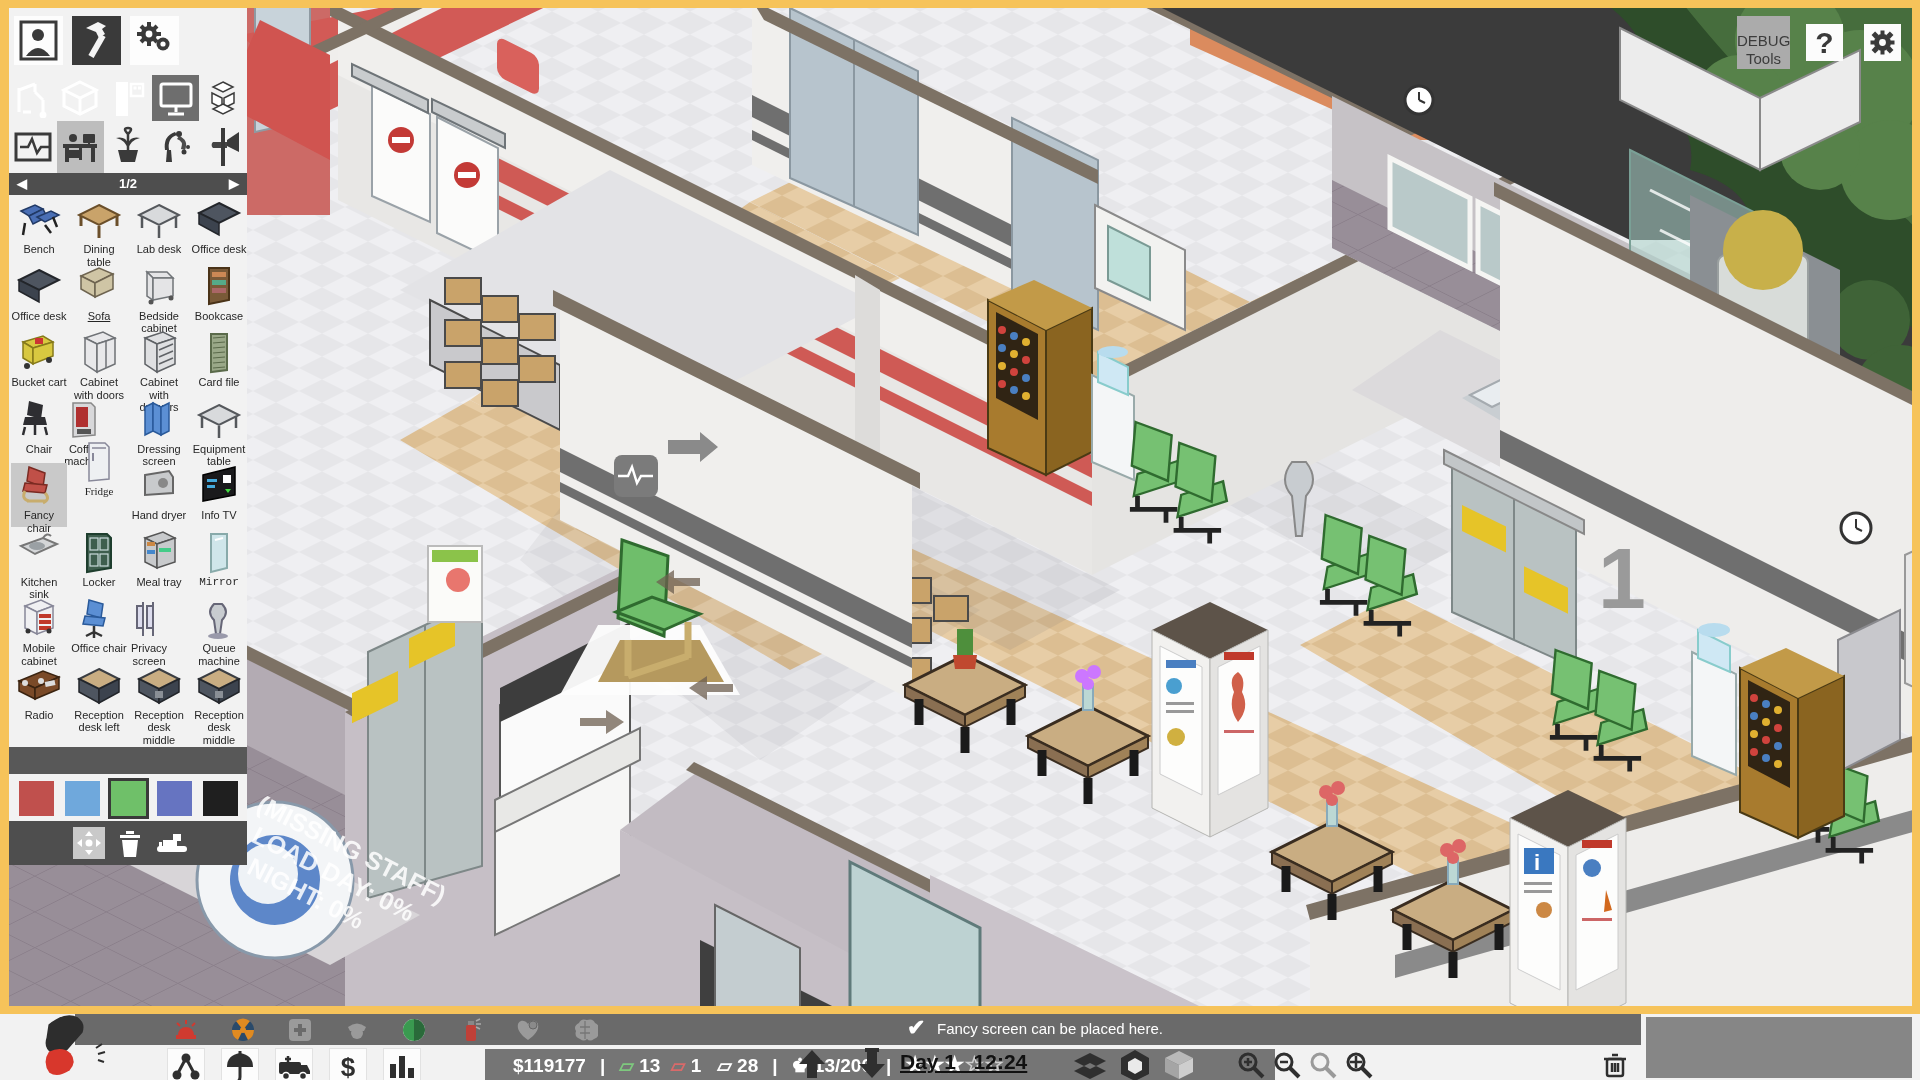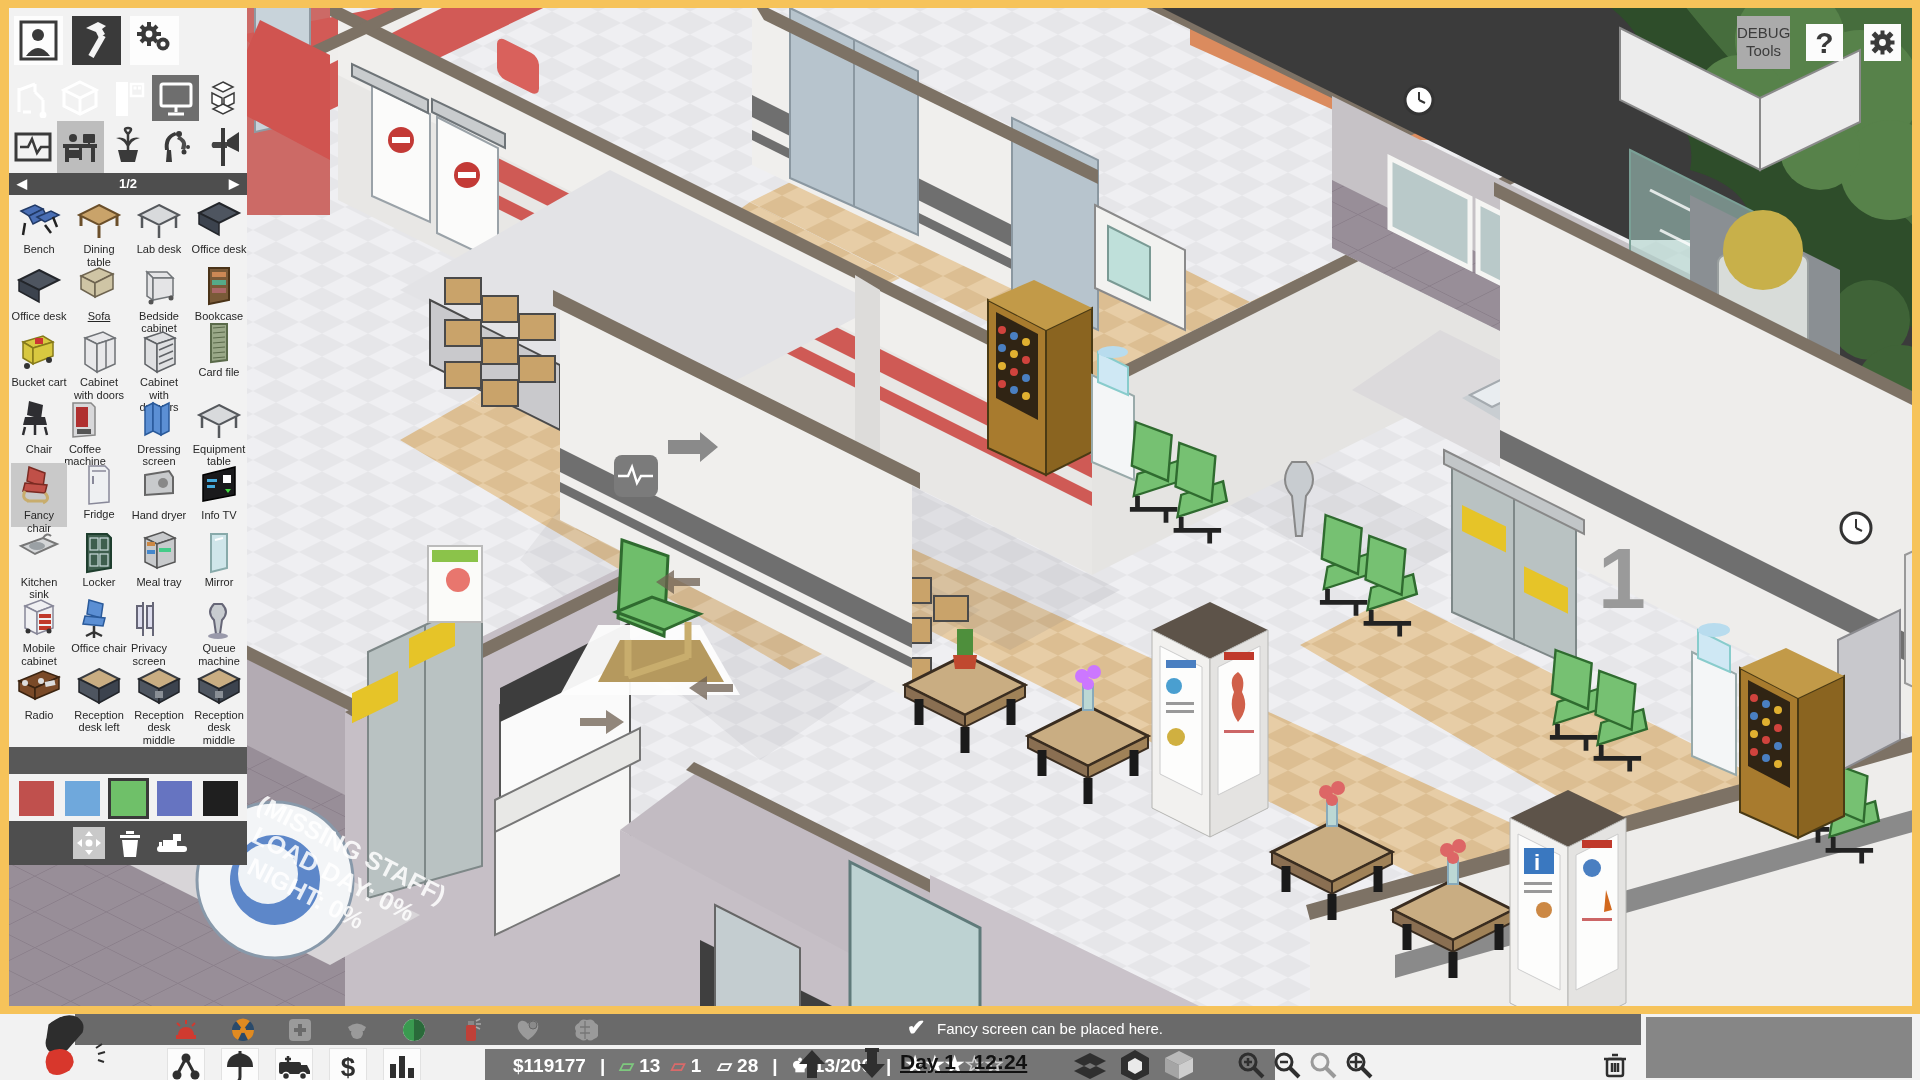--- a/index.html
+++ b/index.html
@@ -13,21 +13,21 @@
   #panel{position:absolute;left:9px;top:8px;width:238px;height:849px;z-index:30;background:#f2f2f2;}
   .tbtn{position:absolute;width:49px;height:49px;background:#fdfdfd;}
   .pag{position:absolute;left:0;top:165px;width:238px;height:22px;background:#4e4e4e;color:#fff;font-size:13px;font-weight:bold;text-align:center;line-height:22px;}
   #grid{position:absolute;left:0;top:187px;width:238px;height:552px;background:#f2f2f2;z-index:-1;}
   .cell{position:absolute;width:56px;text-align:center;color:#262626;font-size:11px;line-height:12.5px;}
   .cell .ic{height:46px;position:relative;}
   #darkband1{position:absolute;left:0;top:739px;width:238px;height:27px;background:#585858;}
   #swatches{position:absolute;left:0;top:766px;width:238px;height:47px;background:#f2f2f2;}
   .sw{position:absolute;top:7px;width:35px;height:35px;}
   #toolband{position:absolute;left:0;top:813px;width:238px;height:44px;background:#4e4e4e;}
-  #dbg{position:absolute;left:1737px;top:16px;width:53px;height:53px;background:#ababab;color:#3c3c3c;font-size:15px;text-align:center;z-index:30;line-height:18px;padding-top:8px;box-sizing:border-box;}
+  #dbg{position:absolute;left:1737px;top:16px;width:53px;height:53px;background:#ababab;color:#3c3c3c;font-size:15px;text-align:center;z-index:30;line-height:18px;padding-top:16px;box-sizing:border-box;}
   .trb{position:absolute;width:37px;height:37px;background:#fcfcfc;z-index:30;text-align:center;}
   #bbar{position:absolute;left:0;top:1014px;width:1920px;height:66px;z-index:30;background:#f2f2f2;}
   #brow1{position:absolute;left:75px;top:0;width:1566px;height:31px;background:rgba(96,96,96,0.93);}
   #bmsg{position:absolute;left:862px;top:6px;color:#fff;font-size:15px;}
   #bchk{position:absolute;left:832px;top:1px;color:#fff;font-size:22px;font-weight:bold;}
   #brow2{position:absolute;left:75px;top:31px;width:1566px;height:35px;background:#f2f2f2;}
   .bb{position:absolute;top:3px;width:38px;height:38px;background:#fcfcfc;box-shadow:0 0 0 1px #e2e2e2 inset;}
   #statbox{position:absolute;left:410px;top:4px;width:790px;height:31px;background:#757575;color:#fff;font-size:19px;font-weight:bold;line-height:31px;}
   #daytime{position:absolute;left:900px;top:36px;color:#111;font-size:21px;font-weight:bold;z-index:31;}
   #minimap{position:absolute;left:1646px;top:3px;width:266px;height:61px;background:#868686;}
@@ -614,21 +614,21 @@
               <polygon points="12,8 30,2 42,8 24,14"></polygon>
               <polygon points="12,8 24,14 24,42 12,34"></polygon>
               <polygon points="24,14 42,8 42,34 24,42"></polygon>
             </g>
             <g stroke="#5f6266" stroke-width="1.5">
               <line x1="26" y1="20" x2="40" y2="14"></line>
               <line x1="26" y1="27" x2="40" y2="21"></line>
               <line x1="26" y1="34" x2="40" y2="28"></line>
             </g>
           </svg></div>Cabinet with drawers</div>
-<div class="cell" style="left:182px;top:312px;height:64px;"><div class="ic"><svg width="52" height="46" viewBox="0 0 52 46">
+<div class="cell" style="left:182px;top:322.0px;height:64px;"><div class="ic"><svg width="52" height="46" viewBox="0 0 52 46">
             <polygon points="18,4 34,4 34,40 18,42" fill="#9aa888" stroke="#5a6a4a" stroke-width="2"></polygon>
             <g stroke="#5a6a4a" stroke-width="1.2">
               <line x1="20" y1="8" x2="32" y2="7"></line>
               <line x1="20" y1="13" x2="32" y2="12"></line>
               <line x1="20" y1="18" x2="32" y2="17"></line>
               <line x1="20" y1="23" x2="32" y2="22"></line>
               <line x1="20" y1="28" x2="32" y2="27"></line>
               <line x1="20" y1="33" x2="32" y2="32"></line>
               <line x1="20" y1="38" x2="32" y2="37"></line>
             </g>
@@ -656,21 +656,21 @@
             <polygon points="26,8 46,18 26,28 6,18" fill="#d8dadc" stroke="#55585c" stroke-width="2"></polygon>
             <path d="M9 19 v12 M43 19 v12 M26 29 v12" stroke="#55585c" stroke-width="2.5" fill="none"></path>
           </svg></div>Equipment table</div>
 <div class="cell" style="left:2px;top:455.0px; background:#c9c9c9;height:64px;"><div class="ic"><svg width="52" height="46" viewBox="0 0 52 46">
             <g stroke="#7a2a22" stroke-width="1.5">
               <polygon points="16,4 32,10 30,24 14,18" fill="#c05048"></polygon>
               <polygon points="12,20 34,22 32,30 10,28" fill="#c05048"></polygon>
             </g>
             <path d="M12 28 q-4 8 4 10 M32 30 q6 6 -2 10 M14 38 h18" stroke="#c8ad6d" stroke-width="3" fill="none"></path>
           </svg></div>Fancy chair</div>
-<div class="cell" style="left:62px;top:454px;height:64px;"><div class="ic"><svg width="52" height="46" viewBox="0 0 52 46">
+<div class="cell" style="left:62px;top:431px;height:64px;font-family:Liberation Serif, serif;"><div class="ic"><svg width="52" height="46" viewBox="0 0 52 46">
             <polygon points="16,4 32,4 36,8 36,40 16,42" fill="#eef0f2" stroke="#889" stroke-width="1.5"></polygon>
             <line x1="19" y1="9" x2="33" y2="9" stroke="#889" stroke-width="1.5"></line>
             <line x1="20" y1="14" x2="20" y2="22" stroke="#889" stroke-width="2"></line>
           </svg></div>Fridge</div>
 <div class="cell" style="left:122px;top:455.0px;height:64px;"><div class="ic"><svg width="52" height="46" viewBox="0 0 52 46">
             <polygon points="12,12 36,8 40,14 40,30 12,32" fill="#c8cacc" stroke="#666" stroke-width="2"></polygon>
             <circle cx="30" cy="20" r="5" fill="#888"></circle>
           </svg></div>Hand dryer</div>
 <div class="cell" style="left:182px;top:455.0px;height:64px;"><div class="ic"><svg width="52" height="46" viewBox="0 0 52 46">
             <polygon points="10,12 42,4 42,32 10,38" fill="#1a1a1c" stroke="#000" stroke-width="1.5"></polygon>
@@ -700,21 +700,21 @@
               <polygon points="12,8 30,2 42,8 24,14"></polygon>
               <polygon points="12,8 24,14 24,38 12,32"></polygon>
               <polygon points="24,14 42,8 42,32 24,38"></polygon>
             </g>
             <g fill="#c84">
               <rect x="14" y="12" width="8" height="4"></rect>
               <rect x="14" y="20" width="8" height="4" fill="#48c"></rect>
               <rect x="26" y="18" width="12" height="4" fill="#4c8"></rect>
             </g>
           </svg></div>Meal tray</div>
-<div class="cell" style="left:182px;top:521.5px;height:64px;"><div class="ic"><svg width="52" height="46" viewBox="0 0 52 46">
+<div class="cell" style="left:182px;top:521.5px;height:64px;font-family:Liberation Mono, monospace;"><div class="ic"><svg width="52" height="46" viewBox="0 0 52 46">
             <polygon points="18,4 34,4 34,38 18,42" fill="#cfe6ea" stroke="#8aa" stroke-width="2"></polygon>
             <line x1="22" y1="10" x2="30" y2="8" stroke="#fff" stroke-width="2"></line>
           </svg></div>Mirror</div>
 <div class="cell" style="left:2px;top:588.0px;height:64px;"><div class="ic"><svg width="52" height="46" viewBox="0 0 52 46">
             <g fill="#f0f0f2" stroke="#889" stroke-width="1.5">
               <polygon points="12,10 28,4 40,10 24,16"></polygon>
               <polygon points="12,10 24,16 24,38 12,32"></polygon>
               <polygon points="24,16 40,10 40,32 24,38"></polygon>
             </g>
             <g fill="#c0392b">

